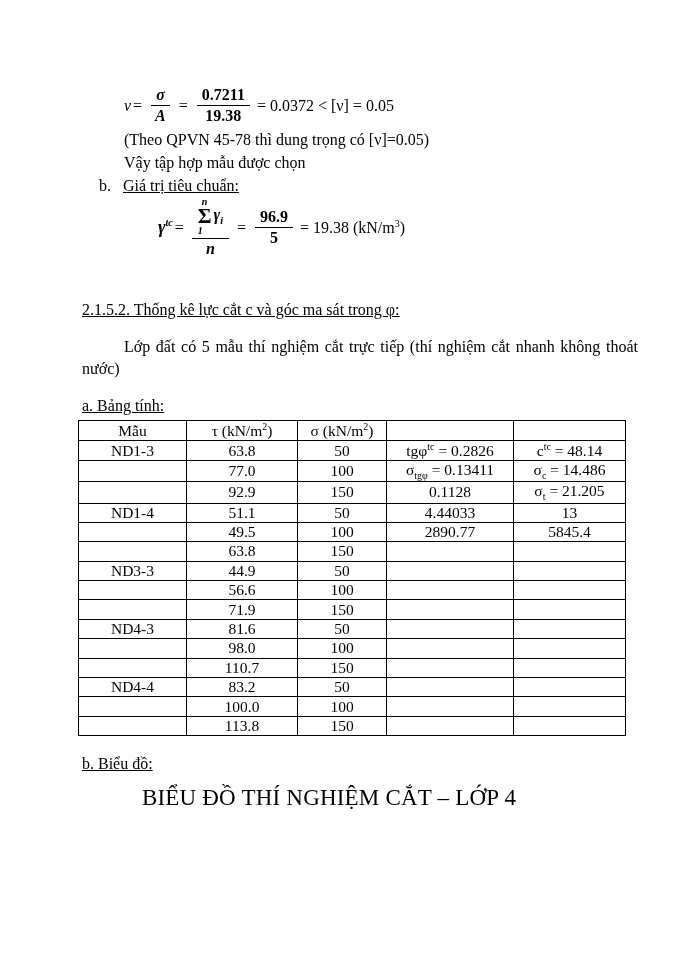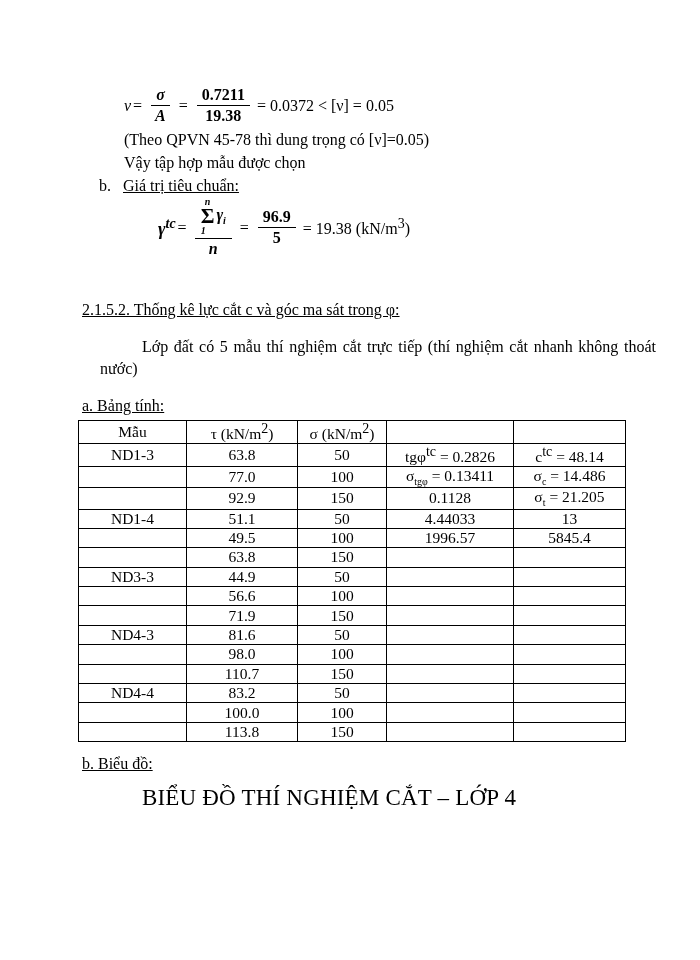--- a/index.html
+++ b/index.html
@@ -25,21 +25,21 @@
   .bold { font-weight:bold; }
   .it { font-style:italic; }
   .formula .op { margin:0 2px; }
 
   .sum-col { display:inline-flex; flex-direction:column; align-items:center; line-height:1; }
   .sum-limit { font-size:10px; font-weight:bold; font-style:italic; }
   .sum-limit.low { align-self:flex-start; }
   .sum-sigma { font-size:21px; font-weight:bold; line-height:0.9; }
   .sum-num-row { display:flex; align-items:center; padding:0 6px 2px; border-bottom:1.4px solid #000; }
   .sum-term { font-weight:bold; font-style:italic; margin-left:2px; }
-  sup { font-size:14px; }
+  sup { font-size:10px; }
   sub { font-size:10px; }
   .gamma-lhs { font-weight:bold; font-style:italic; font-size:18px; }
 
   
   table.calc { border-collapse:collapse; table-layout:fixed; width:547px; font-size:15.5px; }
   table.calc td, table.calc th { border:1px solid #000; height:19.4px; text-align:center; vertical-align:middle; font-weight:normal; padding:0 2px; overflow:hidden; white-space:nowrap; }
   .chart-heading { font-size:23px; letter-spacing:0.2px; }
   .para-justify { text-align:justify; }
 </style>
 </head>
@@ -88,21 +88,21 @@
     <span class="frac">
       <span class="num bold">96.9</span>
       <span class="den bold">5</span>
     </span>
     <span><span>= 19.38 (kN/m</span><sup>3</sup><span>)</span></span>
   </div>
 
 
   <div class="abs body-text underline" style="left:82px; top:299px;">2.1.5.2. Thống kê lực cắt c và góc ma sát trong φ:</div>
 
-  <div class="abs body-text para-justify" style="left:82px; top:336px; width:556px; text-indent:42px;margin-left:18px;">Lớp đất có 5 mẫu thí nghiệm cắt trực tiếp (thí nghiệm cắt nhanh không thoát nước)</div>
+  <div class="abs body-text para-justify" style="left:82px; top:336px; width:556px; text-indent:42px;">Lớp đất có 5 mẫu thí nghiệm cắt trực tiếp (thí nghiệm cắt nhanh không thoát nước)</div>
 
   <div class="abs body-text underline" style="left:82px; top:395px;">a. Bảng tính:</div>
 
   <table class="calc abs" style="left:78px; top:420px;">
     <colgroup>
       <col style="width:108px">
         <col style="width:111px">
         <col style="width:89px">
         <col style="width:127px">
         <col style="width:112px">
@@ -142,21 +142,21 @@
           <td>ND1-4</td>
           <td>51.1</td>
           <td>50</td>
           <td>4.44033</td>
           <td>13</td>
         </tr>
         <tr>
           <td></td>
           <td>49.5</td>
           <td>100</td>
-          <td>1996.57</td>
+          <td>2890.77</td>
           <td>5845.4</td>
         </tr>
         <tr>
           <td></td>
           <td>63.8</td>
           <td>150</td>
           <td></td>
           <td></td>
         </tr>
         <tr>

